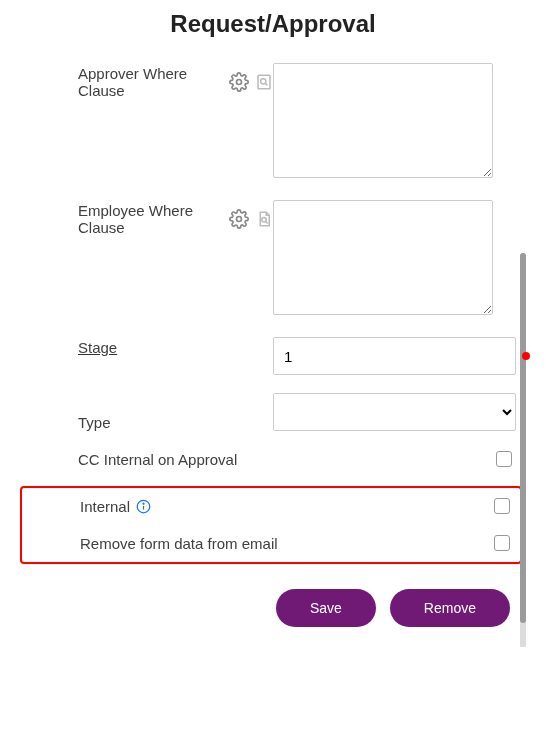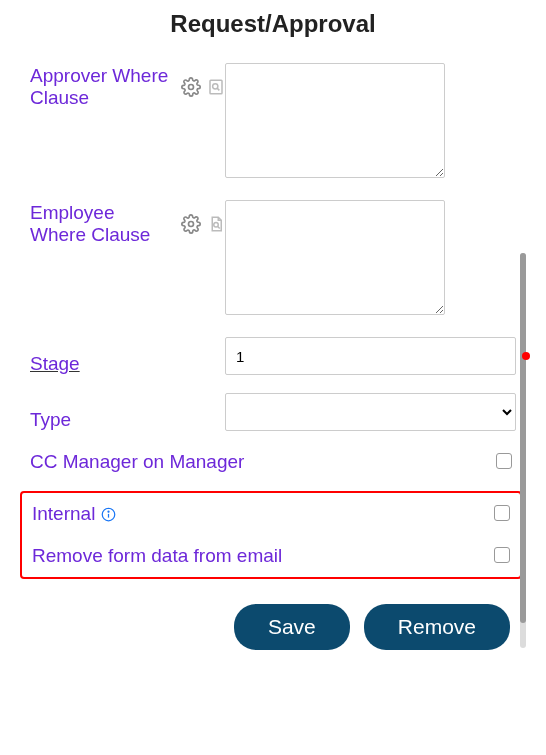--- a/index.html
+++ b/index.html
@@ -48,26 +48,27 @@
     margin-bottom: 18px;
     align-items: flex-start;
   }
   .row.checkbox-row {
     align-items: center;
     margin-bottom: 20px;
     padding-right: 4px;
   }
   .label-col {
     width: 195px;
-    font-size: 19px;
-    color: #6d28d9;
+    font-size: 15px;
+    color: #404040;
     display: flex;
     align-items: center;
     gap: 6px;
     padding-top: 2px;
+    margin-left: 48px;
   }
   .input-col {
     flex: 1;
     position: relative;
   }
   textarea.where-clause {
     width: 220px;
     height: 115px;
     border: 1px solid #ccc;
     border-radius: 2px;
@@ -125,26 +126,26 @@
   .highlight-box .row.checkbox-row {
     margin-bottom: 18px;
   }
   .btn-row {
     display: flex;
     justify-content: flex-end;
     gap: 14px;
     padding-right: 6px;
   }
   .btn {
-    background: #0c4a6e;
+    background: #701a75;
     color: #fff;
     border: none;
     border-radius: 22px;
     padding: 11px 34px;
-    font-size: 21px;
+    font-size: 14px;
     cursor: pointer;
   }
   .gear-icon, .lookup-icon, .doc-lookup-icon {
     color: #888;
     display: inline-flex;
   }
   .info-icon {
     color: #1976f5;
     display: inline-flex;
   }
@@ -203,39 +204,39 @@
               <line x1="14" y1="15" x2="17" y2="18"></line>
             </svg>
           </span>
         </span>
       </div>
       <div class="input-col">
         <textarea class="where-clause" style=""></textarea>
       </div>
     </div>
 
-    <div class="row" style="align-items:flex-end;text-decoration:underline;">
+    <div class="row" style="align-items:flex-start;text-decoration:underline;">
       <div class="label-col">Stage</div>
       <div class="input-col">
         <input type="text" class="text-input" value="1" style="">
         <span class="req-dot"></span>
       </div>
     </div>
 
     <div class="row" style="align-items:flex-end;">
       <div class="label-col">Type</div>
       <div class="input-col">
         <select class="type-select">
           <option></option>
         </select>
       </div>
     </div>
 
     <div class="row checkbox-row">
-      <div class="label-col" style="width:auto;">CC Manager on Manager</div>
+      <div class="label-col" style="width:auto;">CC Internal on Approval</div>
       <div class="cbx"></div>
     </div>
 
     <div class="highlight-box">
       <div class="row checkbox-row">
         <div class="label-col" style="width:auto;">
           <span>Internal</span>
           <span class="info-icon">
             <svg width="15" height="15" viewBox="0 0 24 24" fill="none" stroke="currentColor" stroke-width="2">
               <circle cx="12" cy="12" r="10"></circle>

